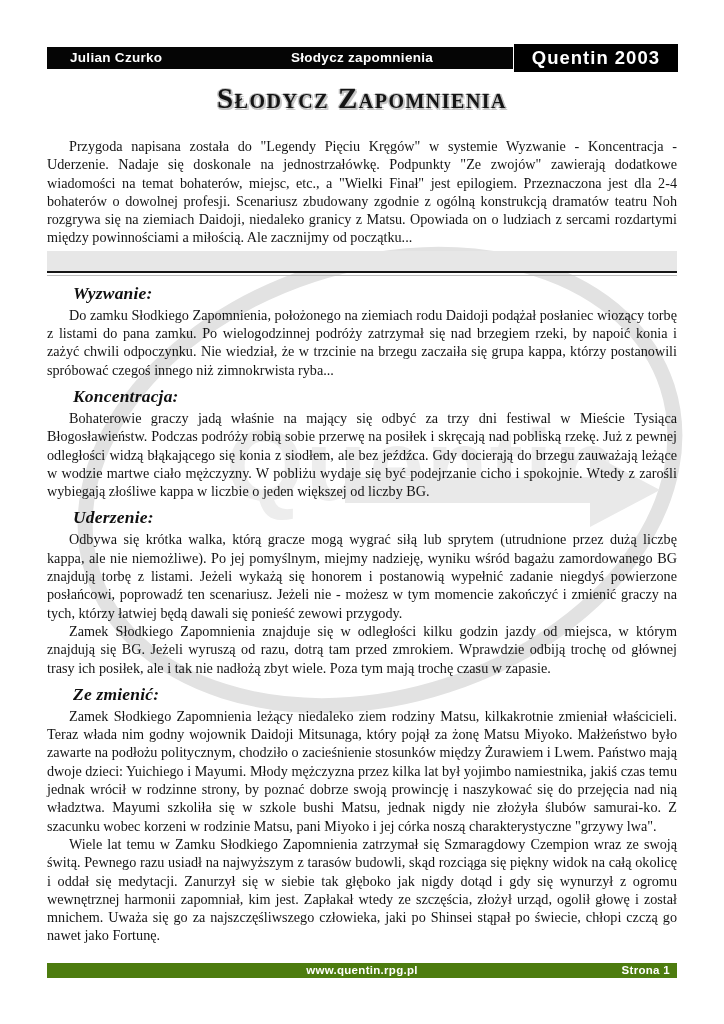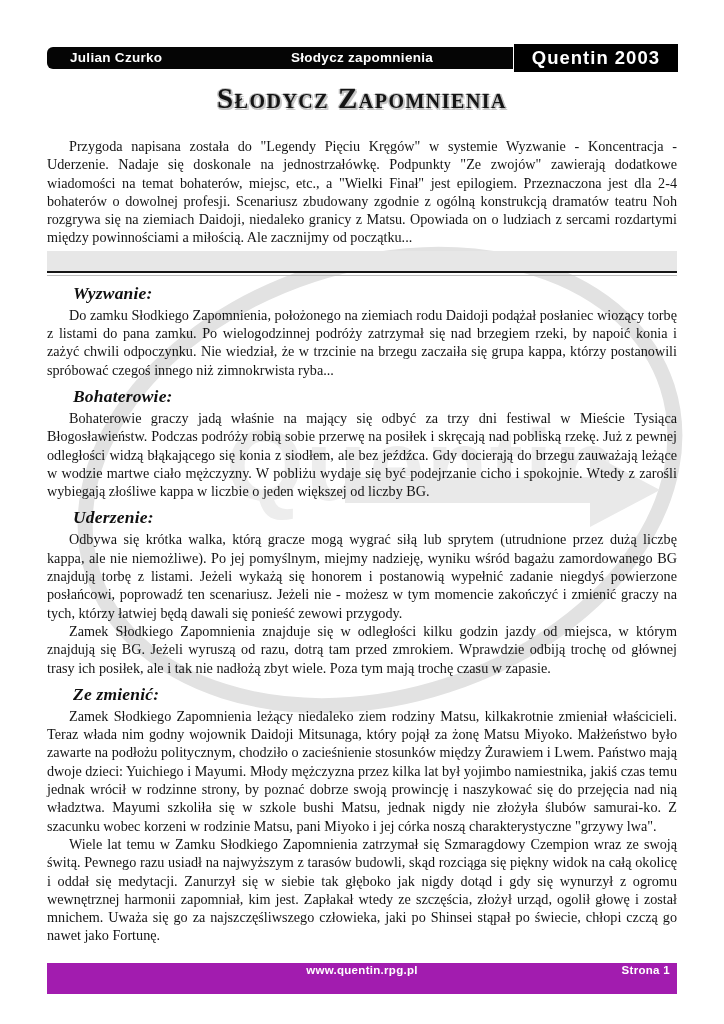--- a/index.html
+++ b/index.html
@@ -10,21 +10,21 @@
   
   .watermark{position:absolute;left:0;top:0;width:724px;height:1024px;z-index:0;}
   .watermark text{
     font-family:"Liberation Sans",sans-serif;font-weight:bold;
     font-size:100px;letter-spacing:2px;fill:#ededed;
   }
   
   .page-header{
     position:absolute;left:47px;right:47px;top:47px;height:22px;
     background:#050505;z-index:2;
-    font-family:"Liberation Sans",sans-serif;color:#fff;border-radius:6px;
+    font-family:"Liberation Sans",sans-serif;color:#fff;
   }
   .header-author{
     position:absolute;left:23px;top:0;line-height:22px;
     font-size:13.5px;font-weight:bold;letter-spacing:.3px;
   }
   .header-doc-title{
     position:absolute;left:0;right:0;top:0;text-align:center;line-height:22px;
     font-size:13.5px;font-weight:bold;letter-spacing:.3px;
   }
   .quentin-badge{
@@ -50,22 +50,22 @@
     border-bottom:2px solid #161616;
   }
   .divider-thin{height:1px;background:#bdbdbd;margin-top:2px;}
   h2.section-heading{
     margin:7px 0 2px 26px;
     font-size:17.5px;font-weight:bold;font-style:italic;color:#101010;
     line-height:21px;letter-spacing:.2px;
   }
   
   .page-footer{
-    position:absolute;left:47px;right:47px;top:963px;height:31px;
-    background:#a21caf;z-index:2;
+    position:absolute;left:47px;right:47px;top:963px;height:15px;
+    background:#4d7c0f;z-index:2;
     font-family:"Liberation Sans",sans-serif;color:#fff;
   }
   .footer-url{
     position:absolute;left:0;right:0;top:0;text-align:center;line-height:15px;
     font-size:11.5px;font-weight:bold;letter-spacing:.3px;
     color:#fff;text-decoration:none;
   }
   .footer-page{
     position:absolute;right:7px;top:0;line-height:15px;
     font-size:11.5px;font-weight:bold;letter-spacing:.3px;margin-left:28px;
@@ -96,21 +96,21 @@
 <div class="content">
 
   <p>Przygoda napisana została do "Legendy Pięciu Kręgów" w systemie Wyzwanie - Koncentracja - Uderzenie. Nadaje się doskonale na jednostrzałówkę. Podpunkty "Ze zwojów" zawierają dodatkowe wiadomości na temat bohaterów, miejsc, etc., a "Wielki Finał" jest epilogiem. Przeznaczona jest dla 2-4 bohaterów o dowolnej profesji. Scenariusz zbudowany zgodnie z ogólną konstrukcją dramatów teatru Noh rozgrywa się na ziemiach Daidoji, niedaleko granicy z Matsu. Opowiada on o ludziach z sercami rozdartymi między powinnościami a miłością. Ale zacznijmy od początku...</p>
 
   <div class="divider-band"></div>
   <div class="divider-thin"></div>
 
   <h2 class="section-heading">Wyzwanie:</h2>
   <p>Do zamku Słodkiego Zapomnienia, położonego na ziemiach rodu Daidoji podążał posłaniec wiozący torbę z listami do pana zamku. Po wielogodzinnej podróży zatrzymał się nad brzegiem rzeki, by napoić konia i zażyć chwili odpoczynku. Nie wiedział, że w trzcinie na brzegu zaczaiła się grupa kappa, którzy postanowili spróbować czegoś innego niż zimnokrwista ryba...</p>
 
-  <h2 class="section-heading">Bohaterowie:</h2>
+  <h2 class="section-heading">Koncentracja:</h2>
   <p>Bohaterowie graczy jadą właśnie na mający się odbyć za trzy dni festiwal w Mieście Tysiąca Błogosławieństw. Podczas podróży robią sobie przerwę na posiłek i skręcają nad pobliską rzekę. Już z pewnej odległości widzą błąkającego się konia z siodłem, ale bez jeźdźca. Gdy docierają do brzegu zauważają leżące w wodzie martwe ciało mężczyzny. W pobliżu wydaje się być podejrzanie cicho i spokojnie. Wtedy z zarośli wybiegają złośliwe kappa w liczbie o jeden większej od liczby BG.</p>
 
   <h2 class="section-heading">Uderzenie:</h2>
   <p>Odbywa się krótka walka, którą gracze mogą wygrać siłą lub sprytem (utrudnione przez dużą liczbę kappa, ale nie niemożliwe). Po jej pomyślnym, miejmy nadzieję, wyniku wśród bagażu zamordowanego BG znajdują torbę z listami. Jeżeli wykażą się honorem i postanowią wypełnić zadanie niegdyś powierzone posłańcowi, poprowadź ten scenariusz. Jeżeli nie - możesz w tym momencie zakończyć i zmienić graczy na tych, którzy łatwiej będą dawali się ponieść zewowi przygody.</p>
   <p>Zamek Słodkiego Zapomnienia znajduje się w odległości kilku godzin jazdy od miejsca, w którym znajdują się BG. Jeżeli wyruszą od razu, dotrą tam przed zmrokiem. Wprawdzie odbiją trochę od głównej trasy ich posiłek, ale i tak nie nadłożą zbyt wiele. Poza tym mają trochę czasu w zapasie.</p>
 
   <h2 class="section-heading">Ze zmienić:</h2>
   <p>Zamek Słodkiego Zapomnienia leżący niedaleko ziem rodziny Matsu, kilkakrotnie zmieniał właścicieli. Teraz włada nim godny wojownik Daidoji Mitsunaga, który pojął za żonę Matsu Miyoko. Małżeństwo było zawarte na podłożu politycznym, chodziło o zacieśnienie stosunków między Żurawiem i Lwem. Państwo mają dwoje dzieci: Yuichiego i Mayumi. Młody mężczyzna przez kilka lat był yojimbo namiestnika, jakiś czas temu jednak wrócił w rodzinne strony, by poznać dobrze swoją prowincję i naszykować się do przejęcia nad nią władztwa. Mayumi szkoliła się w szkole bushi Matsu, jednak nigdy nie złożyła ślubów samurai-ko. Z szacunku wobec korzeni w rodzinie Matsu, pani Miyoko i jej córka noszą charakterystyczne "grzywy lwa".</p>
   <p>Wiele lat temu w Zamku Słodkiego Zapomnienia zatrzymał się Szmaragdowy Czempion wraz ze swoją świtą. Pewnego razu usiadł na najwyższym z tarasów budowli, skąd rozciąga się piękny widok na całą okolicę i oddał się medytacji. Zanurzył się w siebie tak głęboko jak nigdy dotąd i gdy się wynurzył z ogromu wewnętrznej harmonii zapomniał, kim jest. Zapłakał wtedy ze szczęścia, złożył urząd, ogolił głowę i został mnichem. Uważa się go za najszczęśliwszego człowieka, jaki po Shinsei stąpał po świecie, chłopi czczą go nawet jako Fortunę.</p>
 

